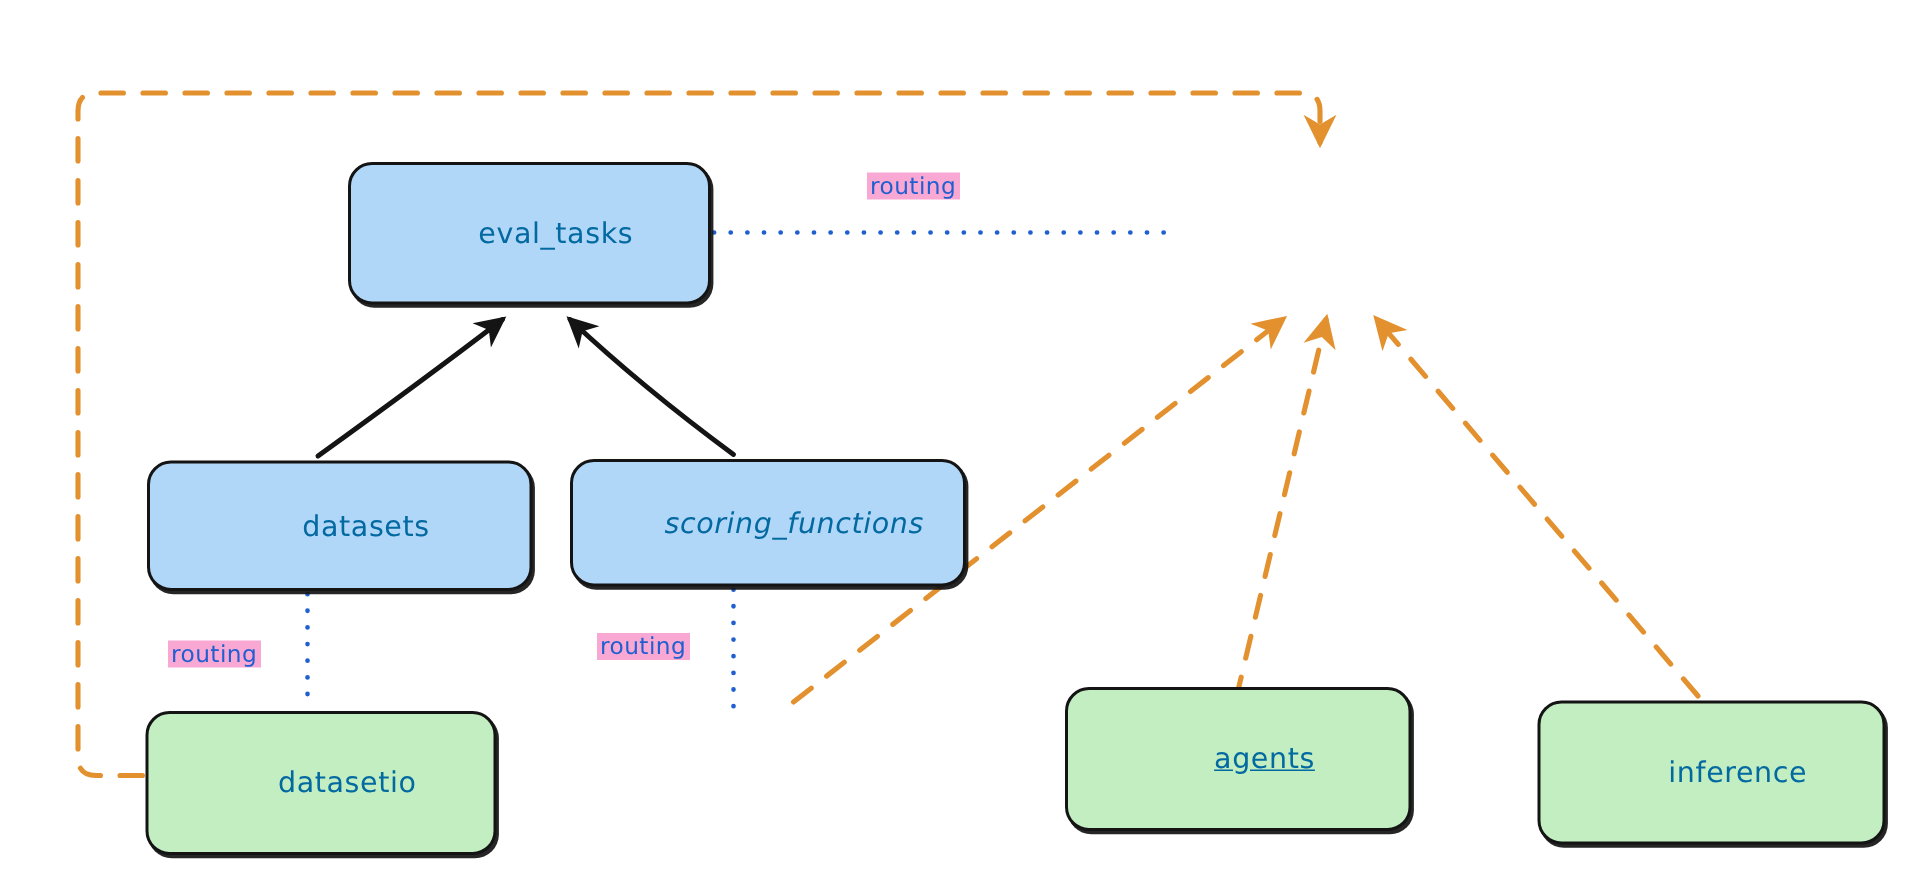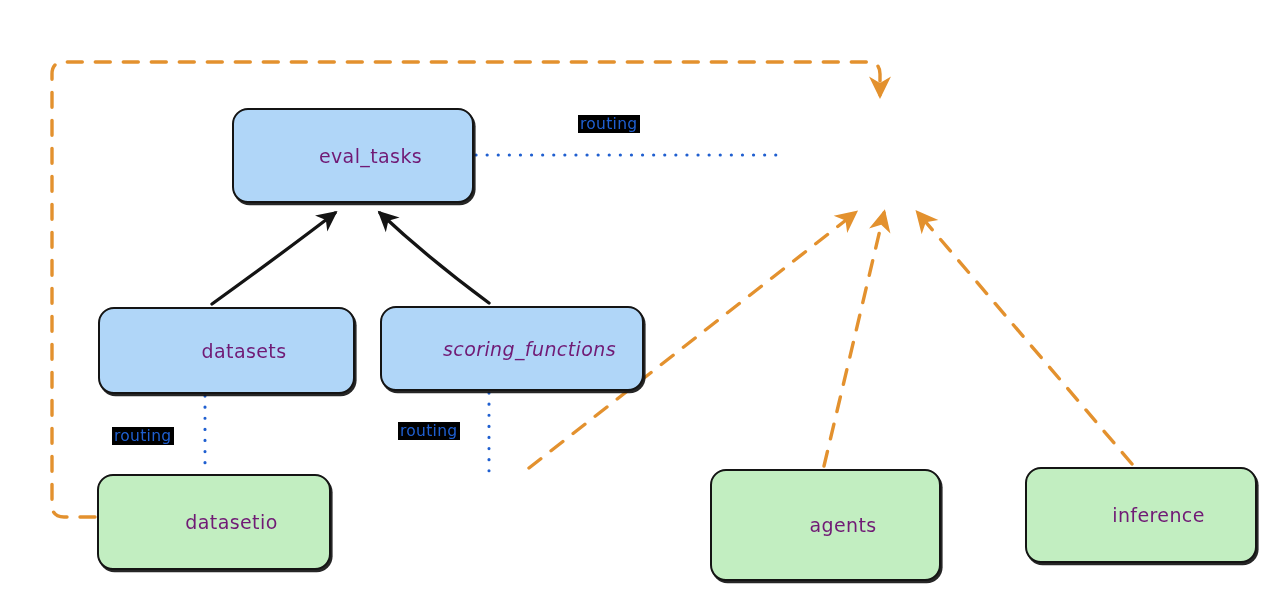--- a/index.html
+++ b/index.html
@@ -31,40 +31,40 @@
     box-sizing: border-box;
     display: flex;
     align-items: center;
     justify-content: center;
     border: 2.6px solid #141414;
     border-radius: 16px;
     box-shadow: 1.6px 2.2px 0 0 rgba(20,20,20,0.92);
     font-family: "DejaVu Sans", sans-serif;
     font-size: 19px;
     letter-spacing: 0.4px;
-    color: #701a75;
+    color: #0369a1;
     text-align: center;
     z-index: 5;
     padding-left: 35px;
   }
   .node.blue  { background: #b0d6f8; }
   .node.green { background: #c2eec1; }
   .node-label {
     pointer-events: none;
     user-select: none;
   }
   .edge-label {
     position: absolute;
     font-family: "DejaVu Sans", sans-serif;
     font-size: 15.5px;
     color: #1f5fd0;
     letter-spacing: 0.3px;
     white-space: nowrap;
     z-index: 6;
-    background: #000000;
+    background: #f9a8d4;
     padding: 0 2px;
   }
 </style>
 </head>
 <body>
 
 <div id="canvas">
 
   <svg id="edge-layer" viewBox="0 0 1280 596" xmlns="http://www.w3.org/2000/svg">
     <defs>
@@ -100,21 +100,21 @@
   </div>
   <div class="node blue" style="left: 98px; top: 307px; width: 257px; height: 87px; background: rgb(176, 214, 248);">
     <span class="node-label">datasets</span>
   </div>
   <div class="node blue" style="left: 380px; top: 306px; width: 264px; height: 85px; background: rgb(176, 214, 248); font-style: italic;">
     <span class="node-label">scoring_functions</span>
   </div>
   <div class="node green" style="left: 97px; top: 474px; width: 234px; height: 96px; background: rgb(194, 238, 193);">
     <span class="node-label">datasetio</span>
   </div>
-  <div class="node green" style="left: 710px; top: 469px; width: 231px; height: 112px; background: rgb(194, 238, 193);">
+  <div class="node green" style="left: 710px; top: 458px; width: 231px; height: 96px; background: rgb(194, 238, 193); text-decoration: underline;">
     <span class="node-label">agents</span>
   </div>
   <div class="node green" style="left: 1025px; top: 467px; width: 232px; height: 96px; background: rgb(194, 238, 193);">
     <span class="node-label">inference</span>
   </div>
 
   <div class="edge-label" style="left: 578px; top: 115px; color: rgb(31, 95, 208);">routing</div>
   <div class="edge-label" style="left: 112px; top: 427px; color: rgb(31, 95, 208);">routing</div>
   <div class="edge-label" style="left: 398px; top: 422px; color: rgb(31, 95, 208);">routing</div>
 

